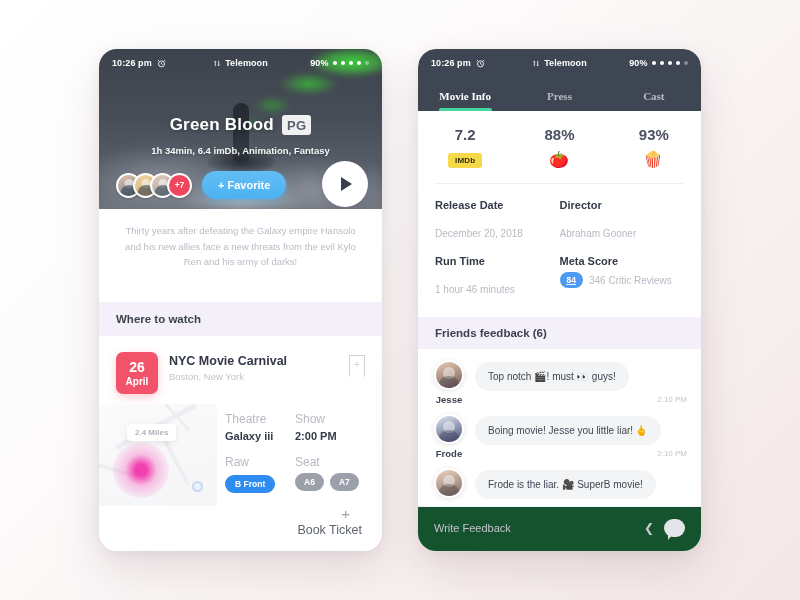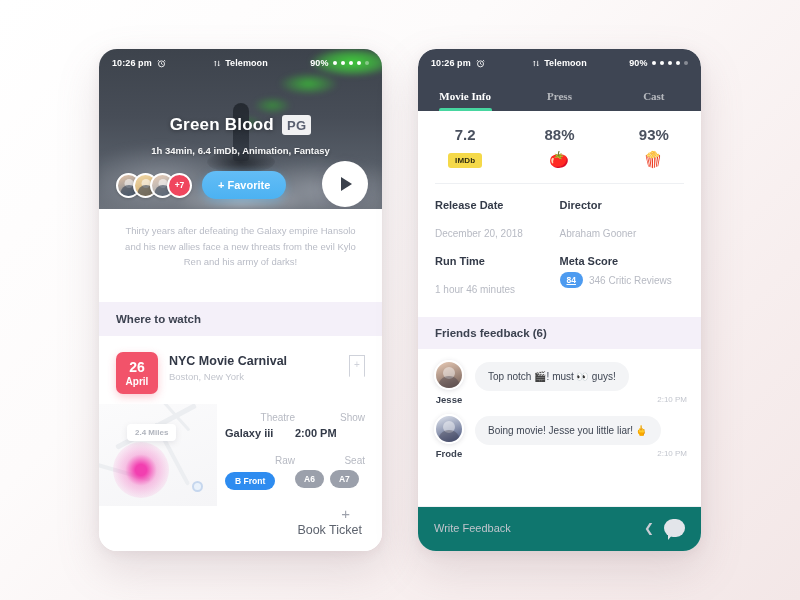--- a/index.html
+++ b/index.html
@@ -223,21 +223,21 @@
     background: #ffffff; color: #b0b4bd; font-size: 8px; font-weight: bold;
     padding: 4px 8px; border-radius: 4px; box-shadow: 0 2px 6px rgba(80,80,100,0.12);
   }
   .map-gps {
     position: absolute; right: 14px; bottom: 14px; width: 11px; height: 11px; border-radius: 50%;
     border: 2px solid #c6d7ee; background: #eaf2fb;
   }
 
   .detail-cols { flex: 1; display: flex; flex-wrap: wrap; padding-top: 8px; padding-left: 8px; }
   .dcell { width: 50%; margin-bottom: 13px; }
-  .dlabel { font-size: 10px; color: #b7bac3; margin-bottom: 4px; text-align: right; }
+  .dlabel { font-size: 12px; color: #b7bac3; margin-bottom: 4px; }
   .dvalue { font-size: 11px; font-weight: bold; color: #333a48; }
   .pill-blue {
     display: inline-block; background: #2e8cf0; color: #ffffff;
     font-size: 8.5px; font-weight: bold; padding: 4px 10px; border-radius: 10px;
   }
   .seat-row { display: flex; gap: 6px; }
   .pill-grey {
     display: inline-block; background: #9ba0ab; color: #ffffff;
     font-size: 8.5px; font-weight: bold; padding: 4px 9px; border-radius: 10px;
   }
@@ -312,21 +312,21 @@
   }
   .fb-name { font-size: 9.5px; font-weight: bold; color: #3b4250; margin-top: 4px; }
   .fb-body { flex: 1; padding-top: 2px; }
   .bubble {
     display: inline-block; background: #f3f4f6; border-radius: 16px;
     padding: 8px 13px; font-size: 10px; color: #3f4653; line-height: 1.3;
   }
   .fb-time { font-size: 8px; color: #c3c6ce; text-align: right; margin-top: 4px; }
 
   .fb-input {
-    border-top: 1px solid #f0f1f4; background: #0f766e;
+    border-top: 1px solid #f0f1f4; background: #14532d;
     display: flex; align-items: center; padding: 12px 16px 14px; gap: 10px;
   }
   .fb-placeholder { flex: 1; font-size: 11px; color: #c1c4cc; }
   .chev-left { color: #c9ccd4; font-size: 12px; cursor: pointer; }
   .chat-icon {
     width: 21px; height: 18px; background: #e3e5ea; border-radius: 9px; position: relative; cursor: pointer;
   }
   .chat-icon::after {
     content:""; position:absolute; bottom:-3px; left:4px;
     width:0; height:0; border-top:6px solid #e3e5ea;
@@ -564,20 +564,28 @@
         <div class="fb-av-col">
           <div class="fb-av a2"></div>
           <div class="fb-name">Frode</div>
         </div>
         <div class="fb-body">
           <span class="bubble">Boing movie! Jesse you little liar! 🖕</span>
           <div class="fb-time">2:10 PM</div>
         </div>
       </div>
 
+      <div class="fb-item">
+        <div class="fb-av-col">
+          <div class="fb-av a3"></div>
+        </div>
+        <div class="fb-body">
+          <span class="bubble">Frode is the liar. 🎥 SuperB movie!</span>
+        </div>
+      </div>
     </div>
 
     <div class="fb-input">
       <div class="fb-placeholder">Write Feedback</div>
       <span class="chev-left">❮</span>
       <span class="chat-icon"></span>
     </div>
   </div>
 </div>
 

